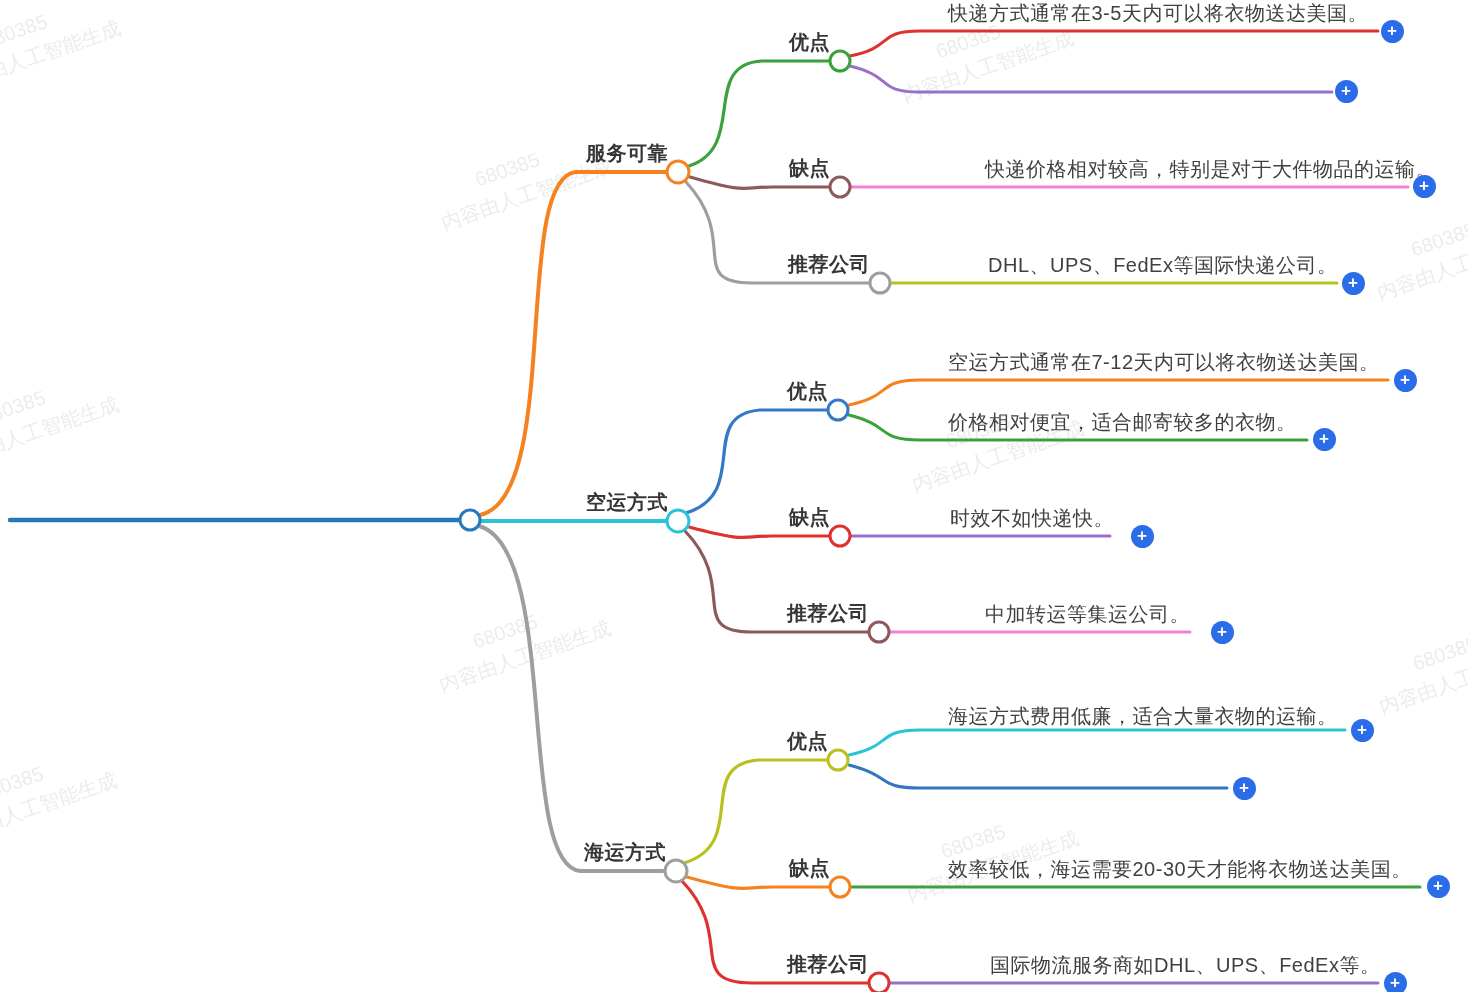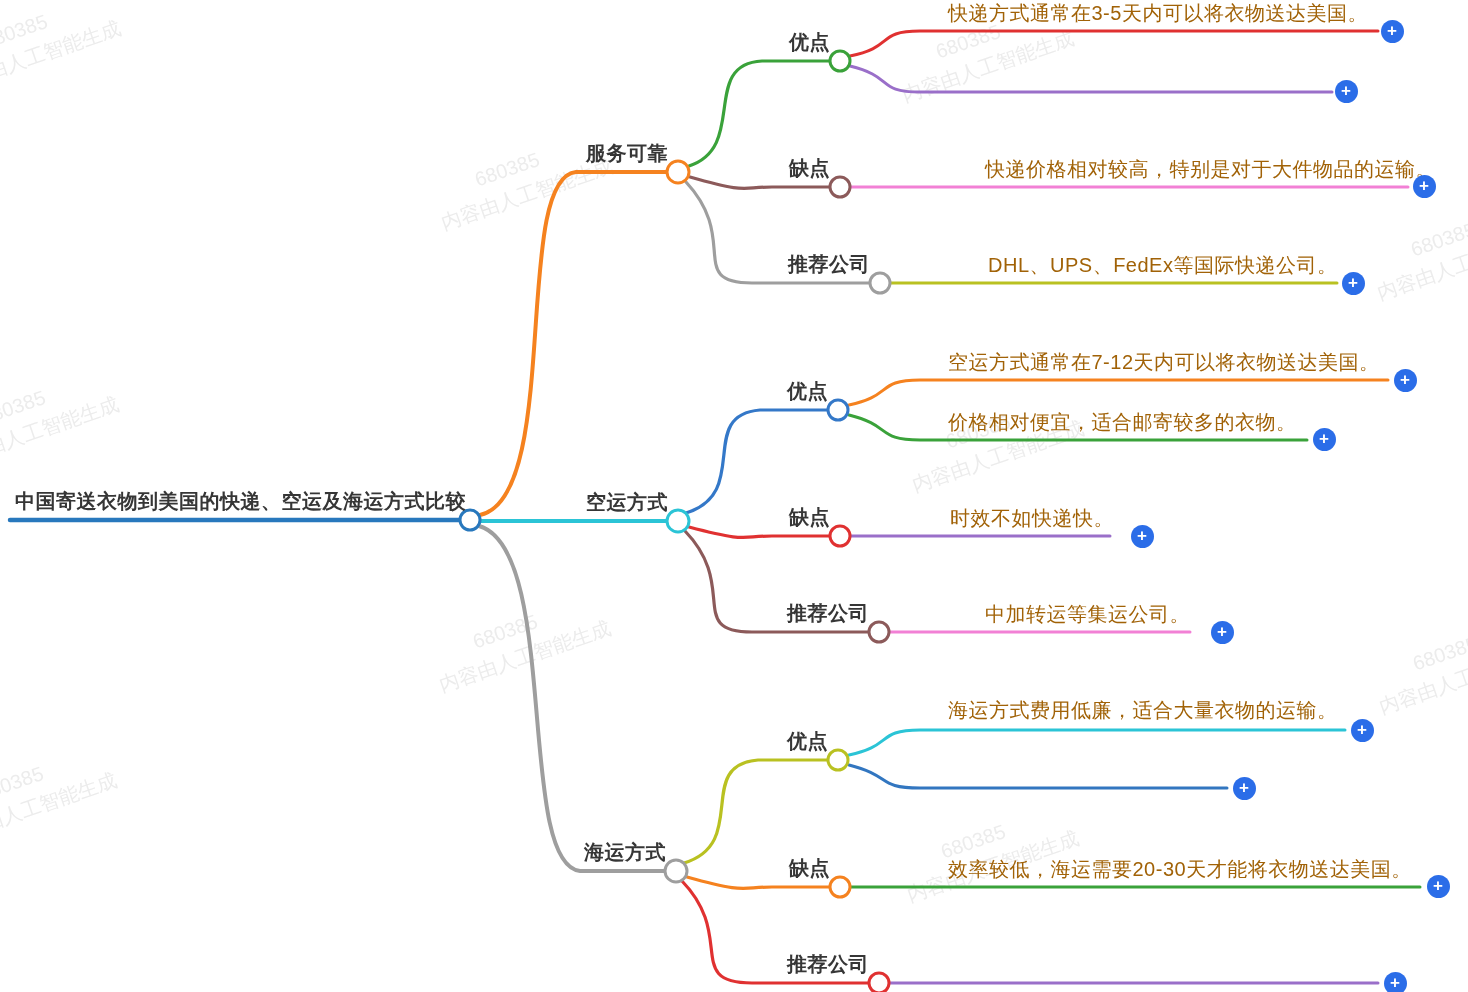--- a/index.html
+++ b/index.html
@@ -11,21 +11,21 @@
     position:absolute;z-index:0;color:#ececec;font-size:20px;line-height:1.5;
     transform:rotate(-19deg);white-space:nowrap;user-select:none;
   }
   .wm .num{display:block;margin-left:46px;}
   svg#edges{position:absolute;left:0;top:0;z-index:1;}
   .lbl{
     position:absolute;z-index:2;font-weight:700;color:#363636;font-size:20px;
     white-space:nowrap;letter-spacing:0.5px;
   }
   .leaf{
-    position:absolute;z-index:2;color:#a16207;font-size:20px;white-space:nowrap;letter-spacing:0.5px;
+    position:absolute;z-index:2;color:#404040;font-size:20px;white-space:nowrap;letter-spacing:0.5px;
   }
   .plus{
     position:absolute;z-index:3;width:23px;height:23px;border-radius:50%;
     display:flex;align-items:center;justify-content:center;cursor:pointer;
   }
   .plus span{color:#fff;font-size:17px;font-weight:700;line-height:1;margin-top:-1px;}
 </style>
 </head>
 <body>
 
@@ -73,21 +73,20 @@
 <div class="wm" style="left: -60px; top: 12px; color: rgb(236, 236, 236);"><span class="num">680385</span><span>内容由人工智能生成</span></div>
     <div class="wm" style="left: -62px; top: 388px; color: rgb(236, 236, 236);"><span class="num">680385</span><span>内容由人工智能生成</span></div>
     <div class="wm" style="left: -64px; top: 764px; color: rgb(236, 236, 236);"><span class="num">680385</span><span>内容由人工智能生成</span></div>
     <div class="wm" style="left: 432px; top: 150px; color: rgb(236, 236, 236);"><span class="num">680385</span><span>内容由人工智能生成</span></div>
     <div class="wm" style="left: 430px; top: 612px; color: rgb(236, 236, 236);"><span class="num">680385</span><span>内容由人工智能生成</span></div>
     <div class="wm" style="left: 893px; top: 22px; color: rgb(236, 236, 236);"><span class="num">680385</span><span>内容由人工智能生成</span></div>
     <div class="wm" style="left: 903px; top: 412px; color: rgb(236, 236, 236);"><span class="num">680385</span><span>内容由人工智能生成</span></div>
     <div class="wm" style="left: 898px; top: 822px; color: rgb(236, 236, 236);"><span class="num">680385</span><span>内容由人工智能生成</span></div>
     <div class="wm" style="left: 1368px; top: 220px; color: rgb(236, 236, 236);"><span class="num">680385</span><span>内容由人工智能生成</span></div>
     <div class="wm" style="left: 1370px; top: 634px; color: rgb(236, 236, 236);"><span class="num">680385</span><span>内容由人工智能生成</span></div>
-    <div class="lbl" style="right: 1002px; bottom: 477px;">中国寄送衣物到美国的快递、空运及海运方式比较</div>
     <div class="lbl" style="right: 800px; bottom: 825px;">服务可靠</div>
     <div class="lbl" style="right: 638px; bottom: 936px;">优点</div>
     <div class="leaf" style="left: 948px; bottom: 965px;">快递方式通常在3-5天内可以将衣物送达美国。</div>
     <div class="plus" style="left: 1380.5px; top: 19.5px; background: rgb(43, 109, 232);">
       <span>+</span>
     </div>
     <div class="plus" style="left: 1334.5px; top: 79.5px; background: rgb(43, 109, 232);">
       <span>+</span>
     </div>
     <div class="lbl" style="right: 638px; bottom: 810px;">缺点</div>
@@ -115,29 +114,30 @@
     <div class="plus" style="left: 1130.5px; top: 524.5px; background: rgb(43, 109, 232);">
       <span>+</span>
     </div>
     <div class="lbl" style="right: 599px; bottom: 365px;">推荐公司</div>
     <div class="leaf" style="left: 985px; bottom: 364px;">中加转运等集运公司。</div>
     <div class="plus" style="left: 1210.5px; top: 620.5px; background: rgb(43, 109, 232);">
       <span>+</span>
     </div>
     <div class="lbl" style="right: 802px; bottom: 126px; margin-top: 20px;">海运方式</div>
     <div class="lbl" style="right: 640px; bottom: 237px;">优点</div>
-    <div class="leaf" style="left: 948px; bottom: 268px; margin-top: 17px;">海运方式费用低廉，适合大量衣物的运输。</div>
+    <div class="leaf" style="left: 948px; bottom: 262px; margin-top: 17px;">海运方式费用低廉，适合大量衣物的运输。</div>
     <div class="plus" style="left: 1350.5px; top: 718.5px; background: rgb(43, 109, 232);">
       <span>+</span>
     </div>
     <div class="plus" style="left: 1232.5px; top: 776.5px; background: rgb(43, 109, 232);">
       <span>+</span>
     </div>
     <div class="lbl" style="right: 638px; bottom: 110px;">缺点</div>
     <div class="leaf" style="left: 948px; bottom: 109px;">效率较低，海运需要20-30天才能将衣物送达美国。</div>
     <div class="plus" style="left: 1426.5px; top: 874.5px; background: rgb(43, 109, 232);">
       <span>+</span>
     </div>
     <div class="lbl" style="right: 599px; bottom: 14px;">推荐公司</div>
+    <div class="leaf" style="left: 990px; bottom: 13px;">国际物流服务商如DHL、UPS、FedEx等。</div>
     <div class="plus" style="left: 1383.5px; top: 971.5px; background: rgb(43, 109, 232);">
       <span>+</span>
     </div>
   </div>
 
 </body></html>

